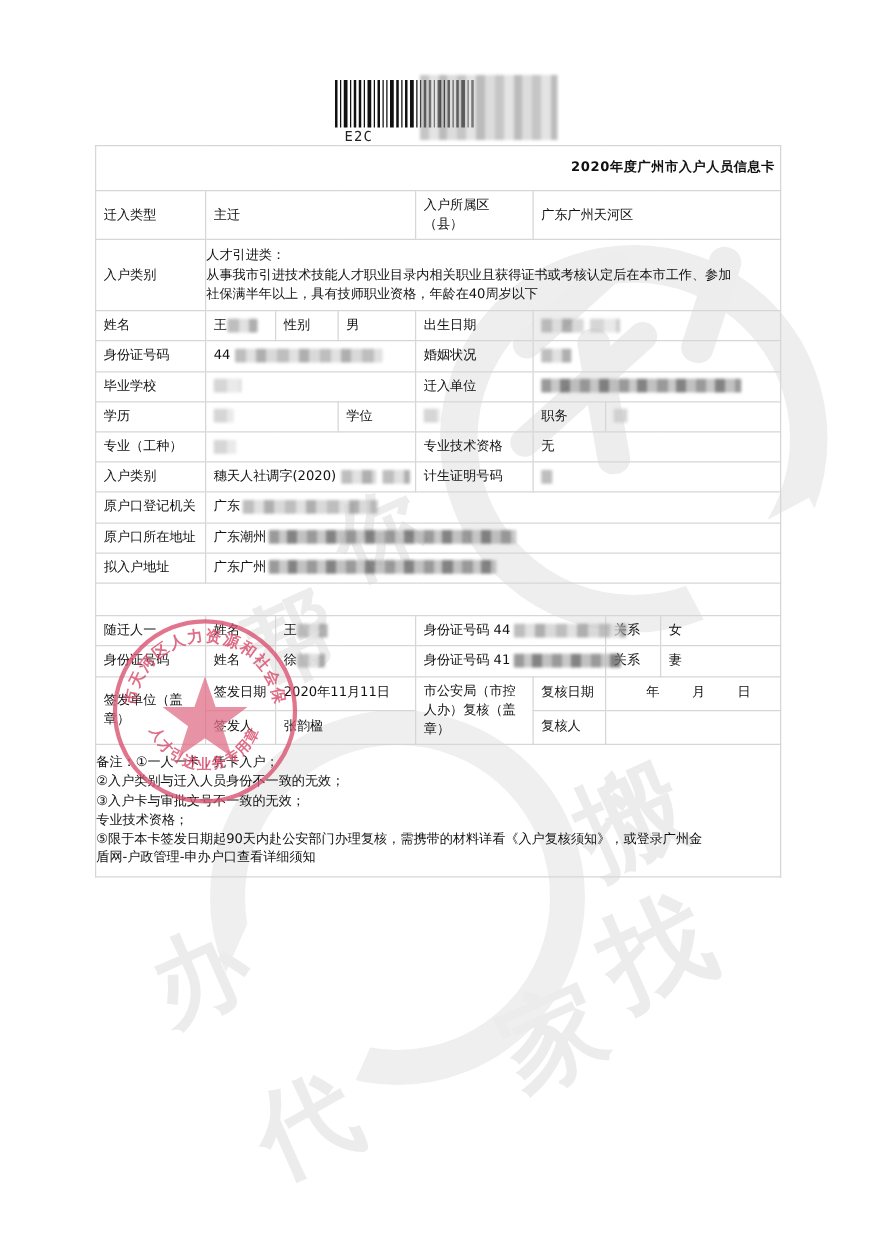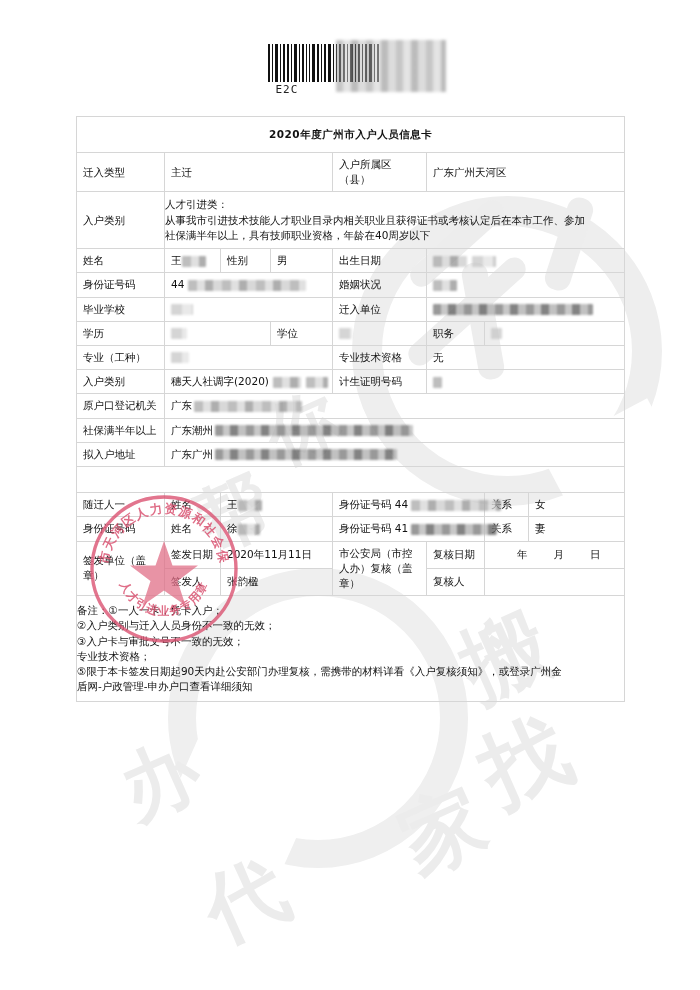--- a/index.html
+++ b/index.html
@@ -82,21 +82,21 @@
   .wm-c3 { left: 402px; top: 790px; font-size: 82px; transform: rotate(-24deg); }
   .wm-c4 { left: 206px; top: 860px; font-size: 80px; transform: rotate(-24deg); }
   .wm-c5 { left: 122px; top: 742px; font-size: 76px; transform: rotate(-24deg); }
   .wm-c6 { left: 196px; top: 476px; font-size: 74px; transform: rotate(-24deg); }
   .wm-c7 { left: 268px; top: 392px; font-size: 70px; transform: rotate(-24deg); }
 
   
   .barcode-area {
     position: absolute;
     left: 0;
-    top: 44px;
+    top: 64px;
     width: 648px;
     text-align: center;
     z-index: 2;
   }
   .barcode-wrap {
     display: inline-block;
     position: relative;
   }
   .barcode-bars {
     height: 38px;
@@ -150,21 +150,21 @@
     border: 1px solid #d6d6d6;
     font-size: 10.5px;
     color: #111;
     padding: 4px 6px;
     vertical-align: middle;
     height: 21px;
     box-sizing: border-box;
     line-height: 1.45;
   }
   .title-cell {
-    text-align: center;
+    text-align: right;
     font-size: 15px;
     font-weight: bold;
     letter-spacing: .5px;
     padding: 9px 4px !important;
     height: 36px !important;
   }
   .cat-cell {
     line-height: 1.55;
     padding: 5px 0 !important;
   }
@@ -371,21 +371,21 @@
       <td>计生证明号码</td>
       <td colspan="3"><span class="rd" style="width:9px"></span></td>
     </tr>
 
     <tr>
       <td>原户口登记机关</td>
       <td colspan="7"><span>广东</span><span class="rd" style="width:108px;margin-left:2px"></span></td>
     </tr>
 
     <tr>
-      <td>社保满半年以上</td>
+      <td>原户口所在地址</td>
       <td colspan="7"><span>广东潮州</span><span class="rd dark" style="width:198px;margin-left:2px"></span></td>
     </tr>
 
     <tr>
       <td>拟入户地址</td>
       <td colspan="7"><span>广东广州</span><span class="rd dark" style="width:182px;margin-left:2px"></span></td>
     </tr>
 
     <tr class="spacer-row">
       <td colspan="8"></td>

